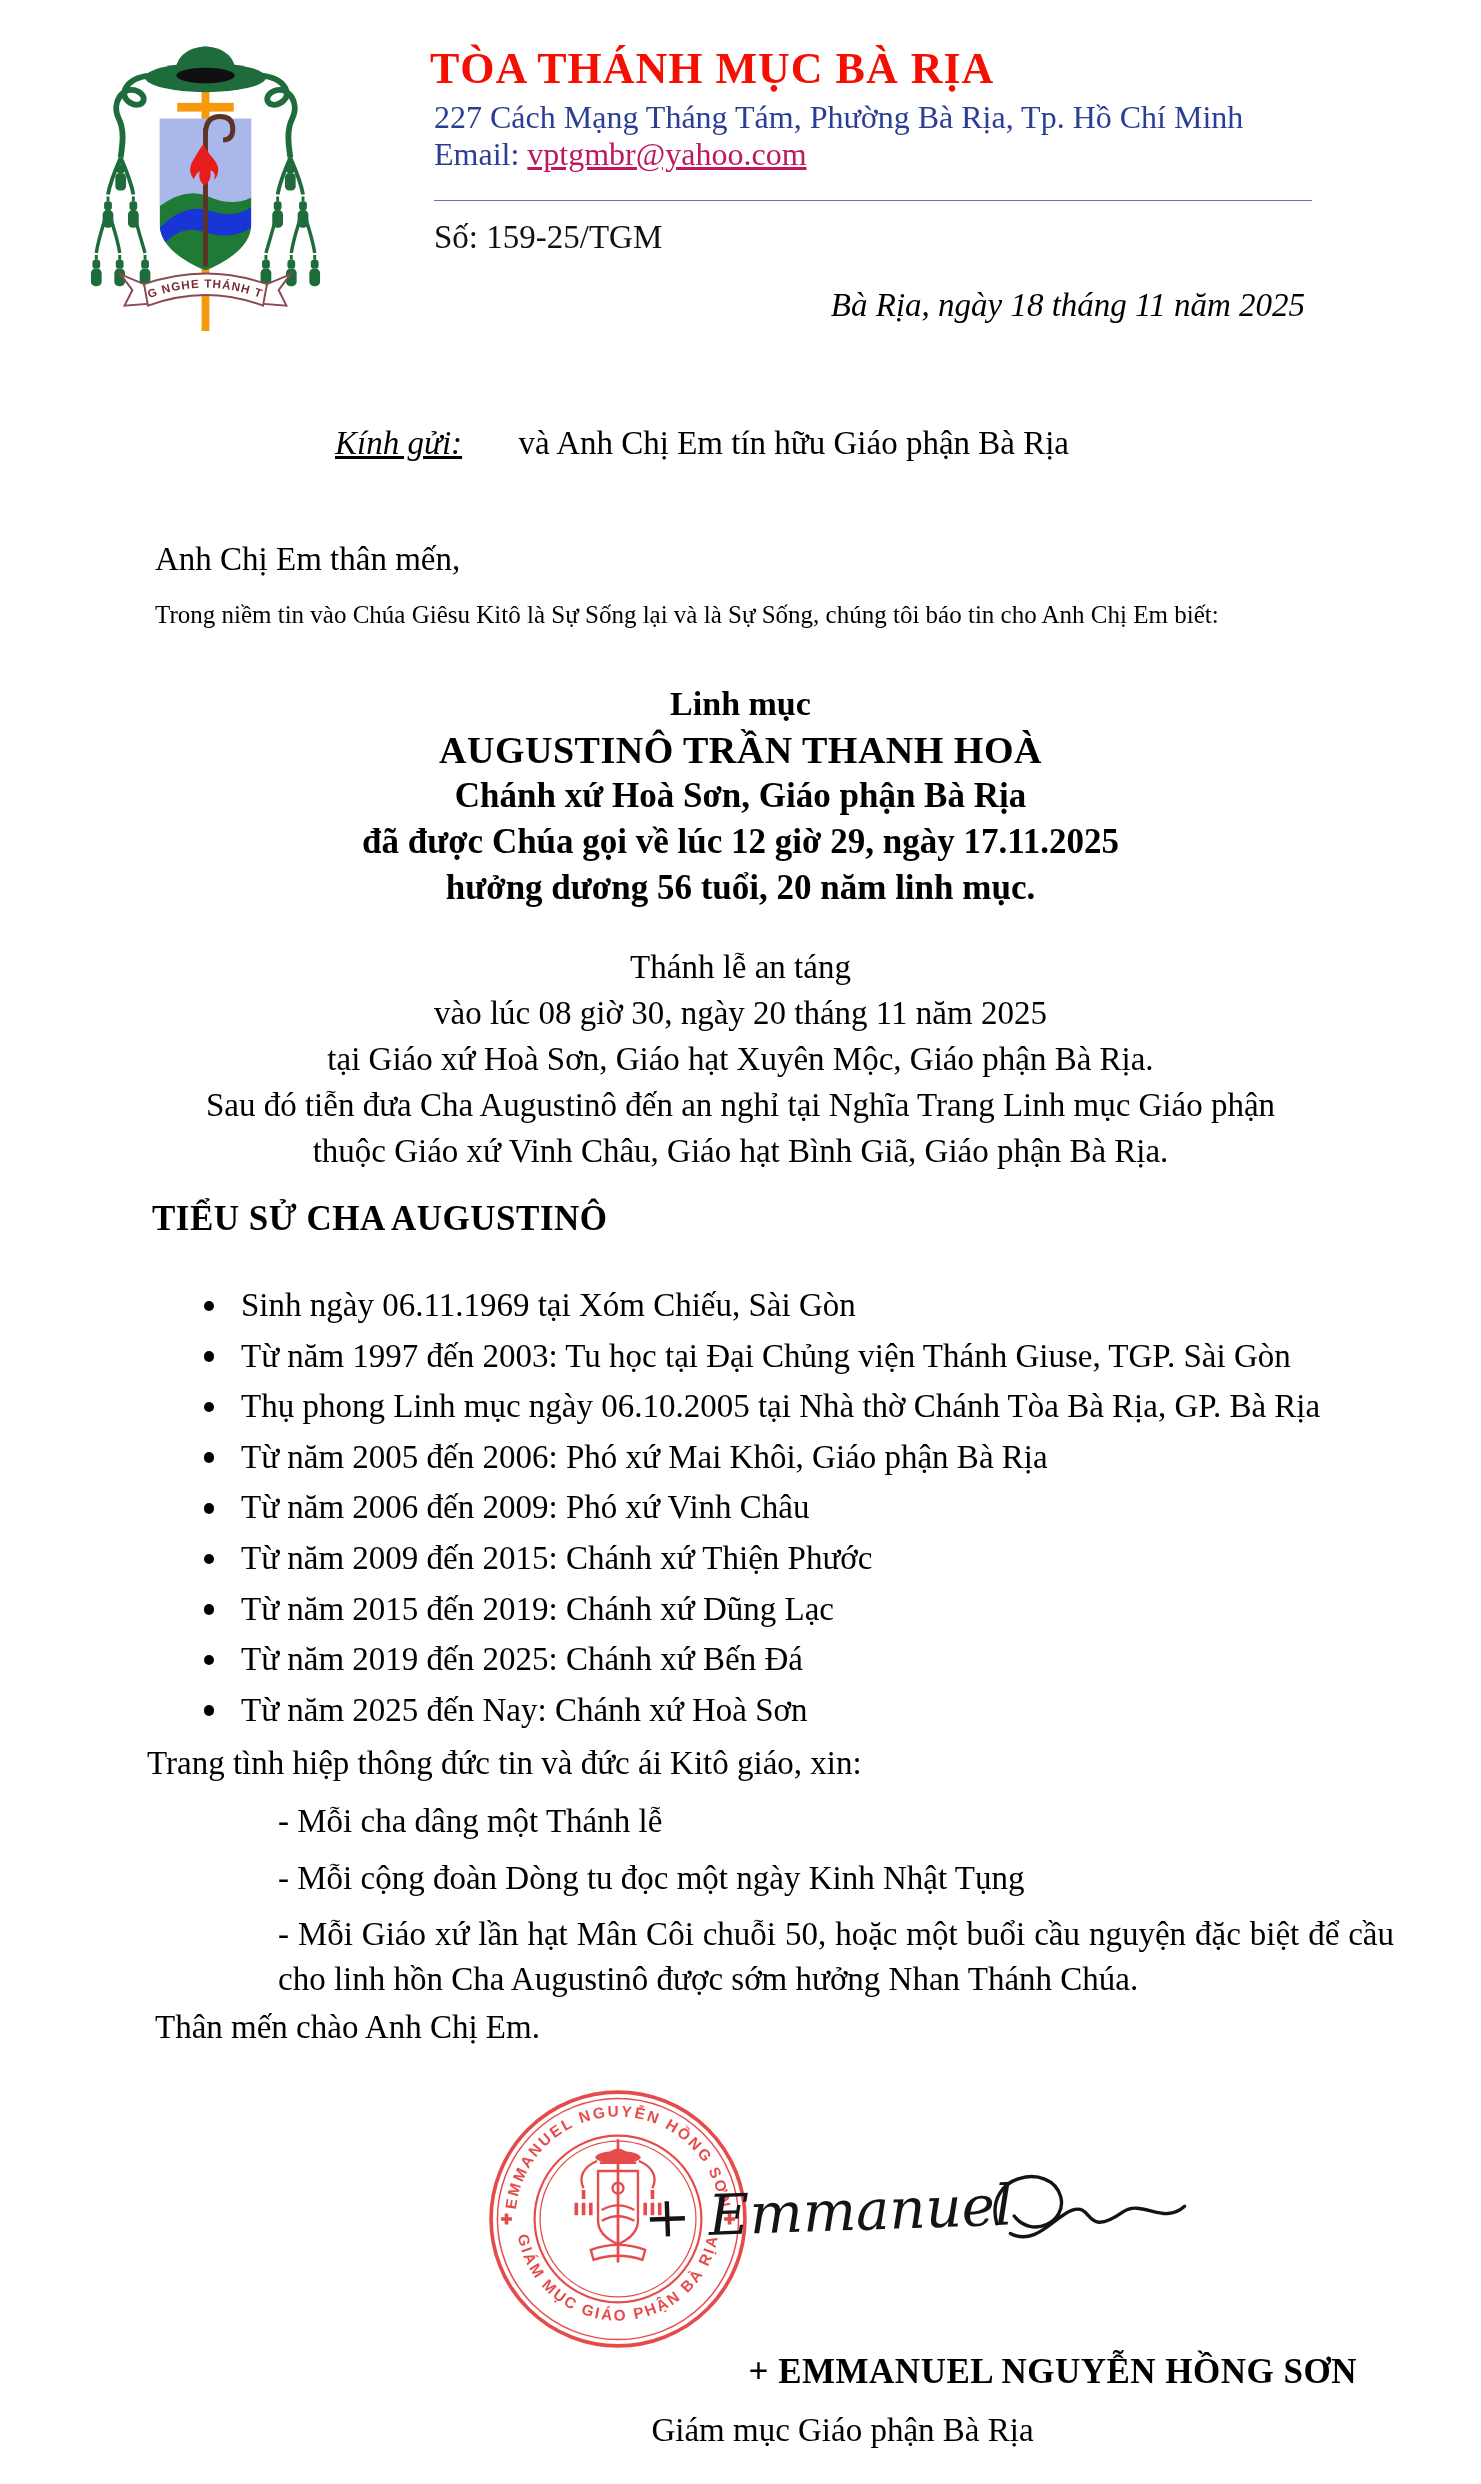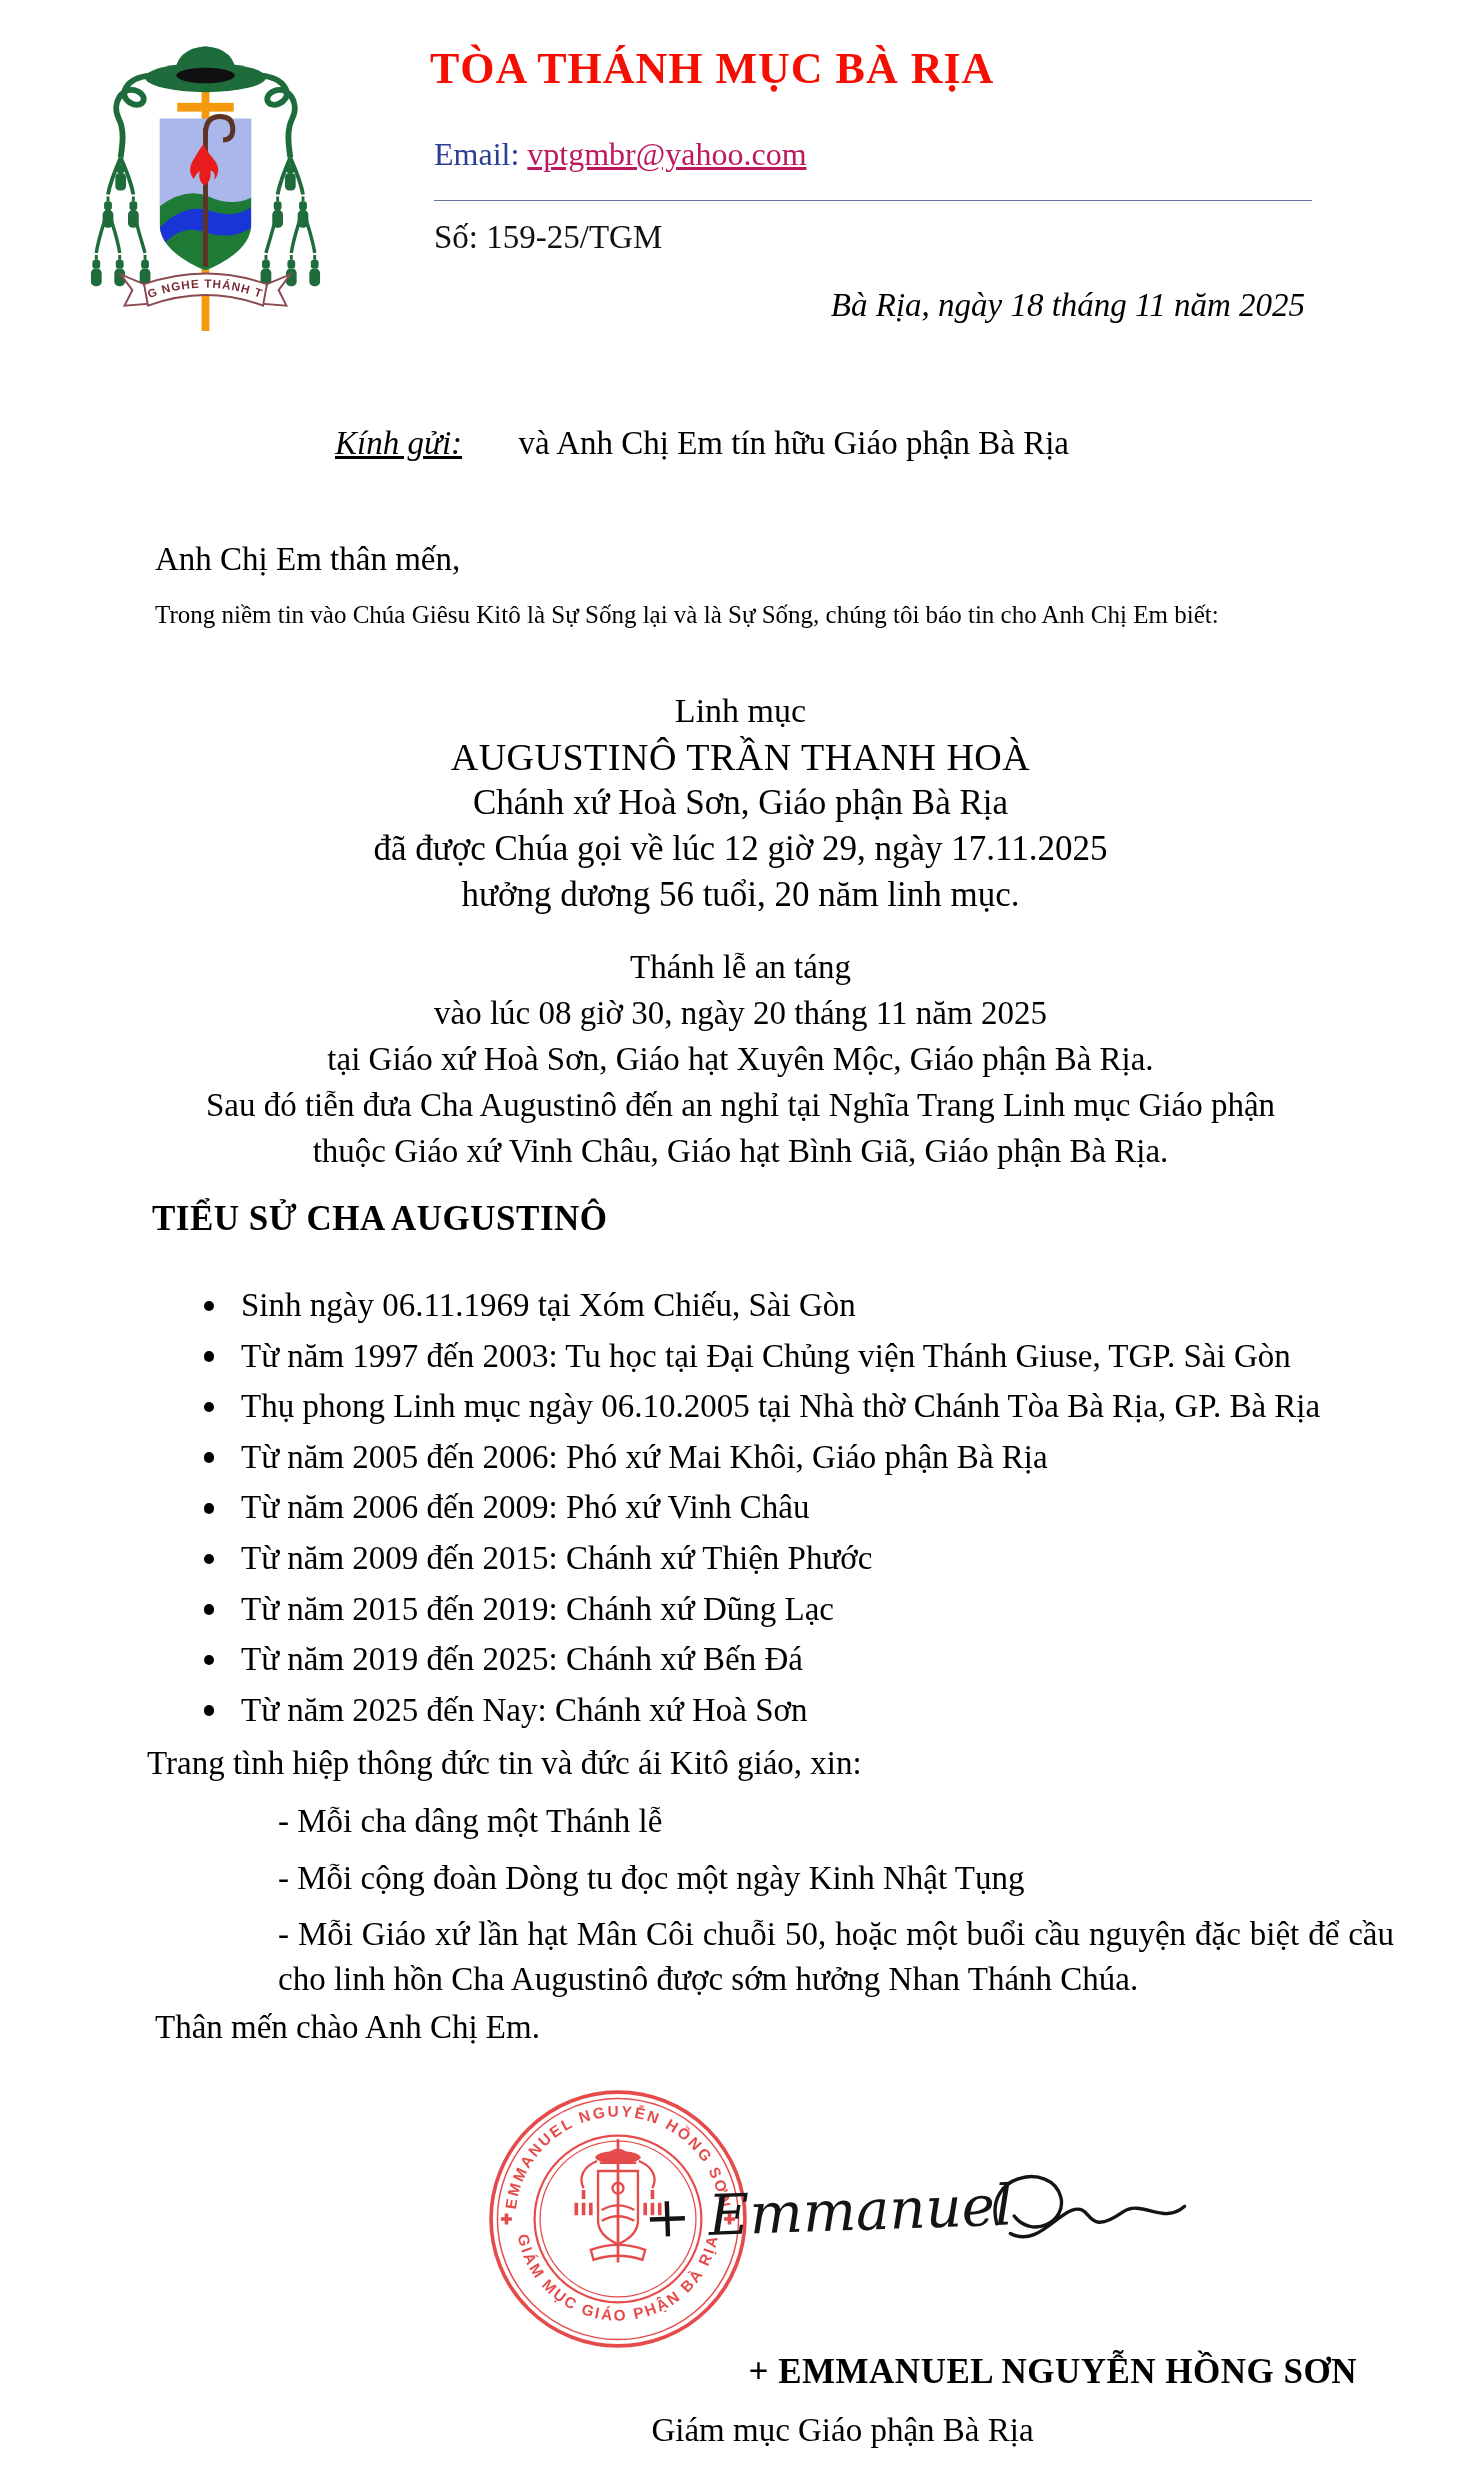--- a/index.html
+++ b/index.html
@@ -17,21 +17,21 @@
   .date-line{top:287px;right:177px;font-size:33px;font-style:italic;}
 
   
   .salutation{left:335px;top:413px;display:flex;gap:39px;font-size:33px;line-height:60px;}
   .salutation .label{font-style:italic;text-decoration:underline;white-space:nowrap;}
   .salutation .l2{padding-left:17.5px;}
 
   .greeting{left:155px;top:541px;font-size:33px;}
   .intro{left:155px;top:592px;width:1254px;font-size:25px;line-height:45px;text-align:justify;}
 
-  .announcement{left:95px;top:681px;width:1291px;text-align:center;line-height:46px;font-weight:normal;margin-top:7px;}
+  .announcement{left:95px;top:681px;width:1291px;text-align:center;line-height:46px;font-weight:bold;}
   .announcement .a1{font-size:34px;}
   .announcement .a2{font-size:38px;letter-spacing:0.5px;}
   .announcement .a3,.announcement .a4,.announcement .a5{font-size:35px;}
 
   .funeral{left:95px;top:944px;width:1291px;text-align:center;line-height:46px;font-size:33px;}
 
   .bio-heading{left:152px;top:1199px;font-size:35px;font-weight:bold;letter-spacing:0.5px;}
   .bio-list{left:184px;top:1275px;width:1203px;}
   .bio-list ul{list-style:none;margin:12px;padding:0;}
   .bio-list li{position:relative;padding-left:45px;margin-bottom:13.6px;font-size:33px;}
@@ -120,20 +120,21 @@
       <path d="M62 272 L38 262 L50 278 L42 294 L68 292 Z" fill="#fff" stroke="#8a4a52" stroke-width="2"></path>
       <path d="M188 272 L212 262 L200 278 L208 294 L182 292 Z" fill="#fff" stroke="#8a4a52" stroke-width="2"></path>
       <path d="M62 272 Q125 250 188 272 L184 294 Q125 272 66 294 Z" fill="#fff" stroke="#8a4a52" stroke-width="2"></path>
       <text class="motto-text" font-size="12" letter-spacing="1">
         <textPath href="#mottoPath" startOffset="50%" text-anchor="middle">VÂNG NGHE THÁNH THẦN</textPath>
       </text>
     </g>
   </svg>
 
   <div class="abs org-name">TÒA THÁNH MỤC BÀ RỊA</div>
+  <div class="abs address">227 Cách Mạng Tháng Tám, Phường Bà Rịa, Tp. Hồ Chí Minh</div>
   <div class="abs email-line">
     <span>Email:</span>
     <span class="email-link">vptgmbr@yahoo.com</span>
   </div>
   <div class="abs divider"></div>
   <div class="abs ref-number">Số: 159-25/TGM</div>
   <div class="abs date-line">Bà Rịa, ngày 18 tháng 11 năm 2025</div>
 
   <div class="abs salutation">
     <span class="label">Kính gửi:</span>

